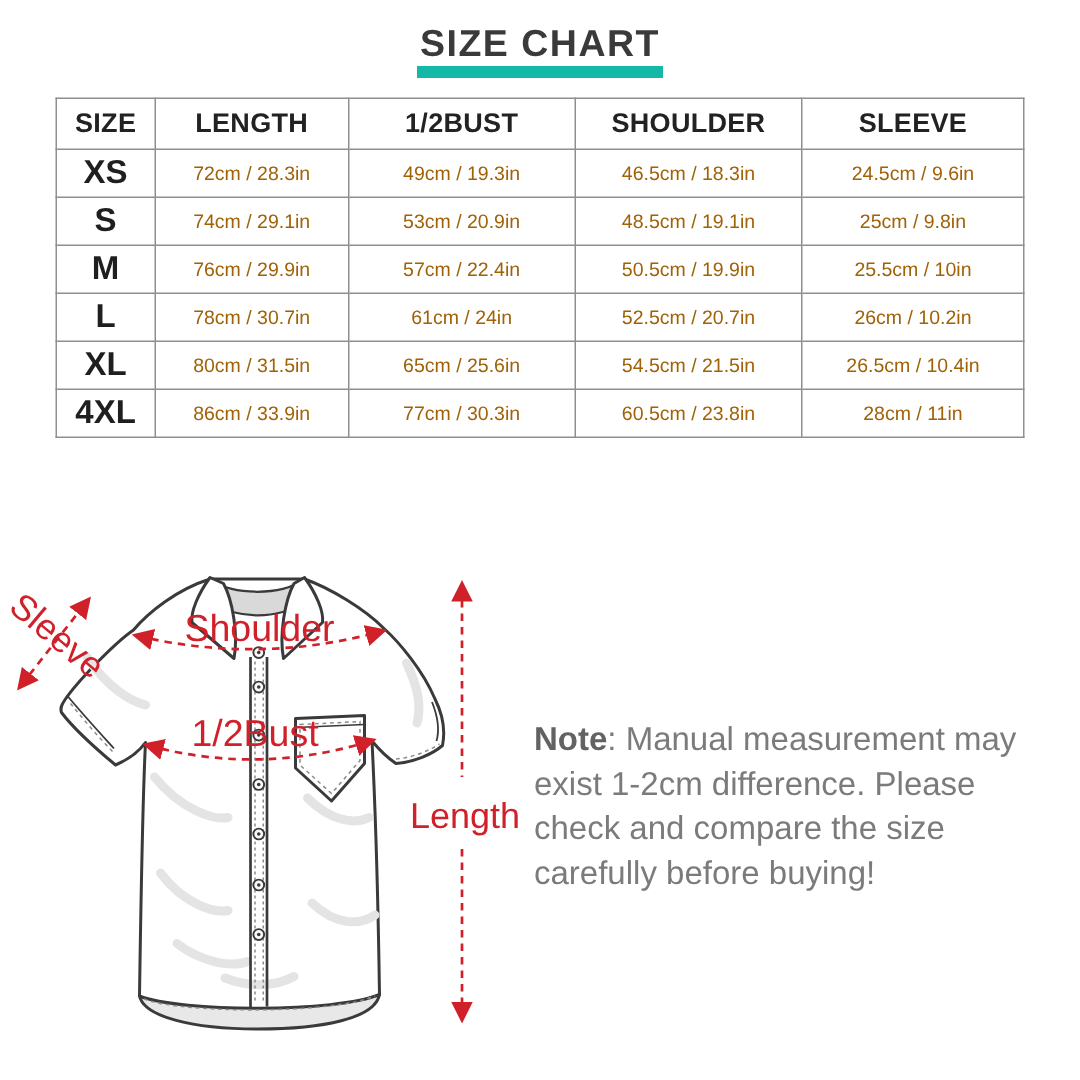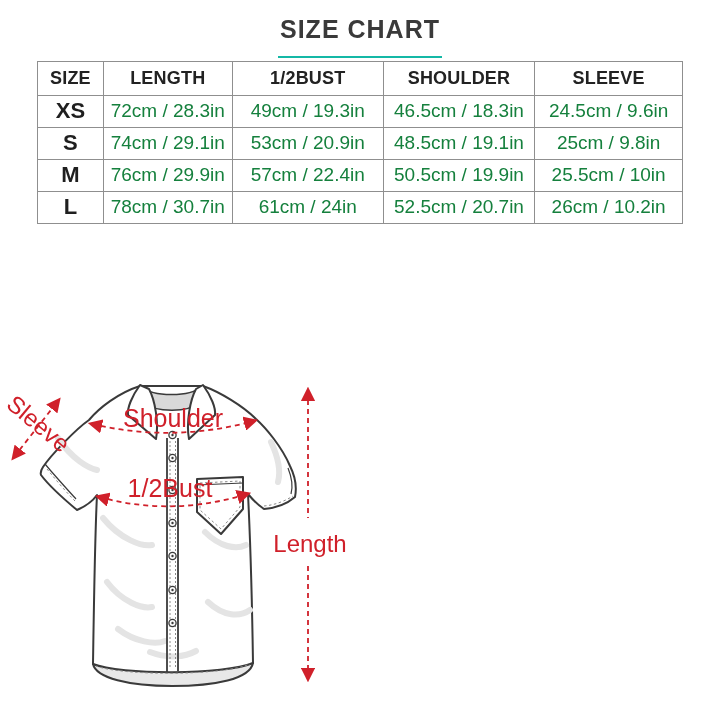--- a/index.html
+++ b/index.html
@@ -3,27 +3,27 @@
 <meta charset="utf-8">
 <style>
   * { margin: 0; padding: 0; box-sizing: border-box; }
   html, body { width: 720px; height: 720px; background: #ffffff; overflow: hidden;
     font-family: "Liberation Sans", sans-serif; }
   .page { position: relative; width: 720px; height: 720px; background: #fff; }
 
   
   .title-wrap { text-align: center; padding-top: 15px; }
   .title { display: inline-block; font-size: 25px; font-weight: bold; color: #3a3a3a;
-    letter-spacing: 1px; border-bottom: 2px solid #14b8a6; padding: 0 2px 12px 2px; line-height: 1.15; }
+    letter-spacing: 1px; border-bottom: 8px solid #14b8a6; padding: 0 2px 0 2px; line-height: 1.15; }
 
   
-  table.size-table { width: 646px; margin: 3px auto 0 auto; border-collapse: collapse; table-layout: fixed; }
+  table.size-table { width: 646px; margin: 13px auto 0 auto; border-collapse: collapse; table-layout: fixed; }
   .size-table th, .size-table td { border: 1px solid #8f8f8f; text-align: center; vertical-align: middle; }
   .size-table th { height: 34px; font-size: 18px; font-weight: bold; color: #222; letter-spacing: 0.2px; }
-  .size-table td { height: 32px; font-size: 19px; color: #15803d; }
+  .size-table td { height: 32px; font-size: 13px; color: #a16207; }
   .size-table td.size-col { font-weight: bold; color: #1f1f1f; font-size: 22px; }
 
   
   .lower { position: absolute; left: 0; top: 366px; width: 720px; height: 354px; }
   .diagram-svg { position: absolute; left: 0; top: 0; width: 350px; height: 350px; }
 
   .note { position: absolute; left: 356px; top: 112px; width: 330px;
     font-size: 22px; line-height: 29.5px; color: #7b7b7b; }
   .note .note-label { font-weight: bold; color: #636363; }
 
@@ -81,20 +81,34 @@
           <td>50.5cm / 19.9in</td>
           <td>25.5cm / 10in</td>
         </tr>
         <tr>
           <td class="size-col">L</td>
           <td>78cm / 30.7in</td>
           <td>61cm / 24in</td>
           <td>52.5cm / 20.7in</td>
           <td>26cm / 10.2in</td>
         </tr>
+        <tr>
+          <td class="size-col">XL</td>
+          <td>80cm / 31.5in</td>
+          <td>65cm / 25.6in</td>
+          <td>54.5cm / 21.5in</td>
+          <td>26.5cm / 10.4in</td>
+        </tr>
+        <tr>
+          <td class="size-col">4XL</td>
+          <td>86cm / 33.9in</td>
+          <td>77cm / 30.3in</td>
+          <td>60.5cm / 23.8in</td>
+          <td>28cm / 11in</td>
+        </tr>
       </tbody>
   </table>
 
   <div class="lower">
 
     <svg class="diagram-svg" viewBox="0 0 350 350" xmlns="http://www.w3.org/2000/svg">
       <defs>
         <marker id="arw" viewBox="0 0 10 10" refX="7" refY="5" markerWidth="8" markerHeight="8" orient="auto-start-reverse">
           <path d="M0,0 L10,5 L0,10 Z" fill="#d0202a"></path>
         </marker>
@@ -180,15 +194,16 @@
       <path class="red-dash" d="M99,131 Q173,151 247,128" marker-start="url(#arw)" marker-end="url(#arw)"></path>
       <path class="red-dash" d="M308,25 L308,152" marker-start="url(#arw)"></path>
       <path class="red-dash" d="M308,200 L308,312" marker-end="url(#arw)"></path>
 
       <text class="red-label" transform="translate(33,64) rotate(40)" text-anchor="middle" font-size="24">Sleeve</text>
       <text class="red-label" x="173" y="61" text-anchor="middle" font-size="25">Shoulder</text>
       <text class="red-label" x="170" y="131" text-anchor="middle" font-size="25">1/2Bust</text>
       <text class="red-label" x="310" y="186" text-anchor="middle" font-size="24">Length</text>
     </svg>
 
+    <p class="note"><span class="note-label">Note</span><span>: Manual measurement may exist 1-2cm difference. Please check and compare the size carefully before buying!</span></p>
   </div>
 
 </div>
 
 </body></html>

